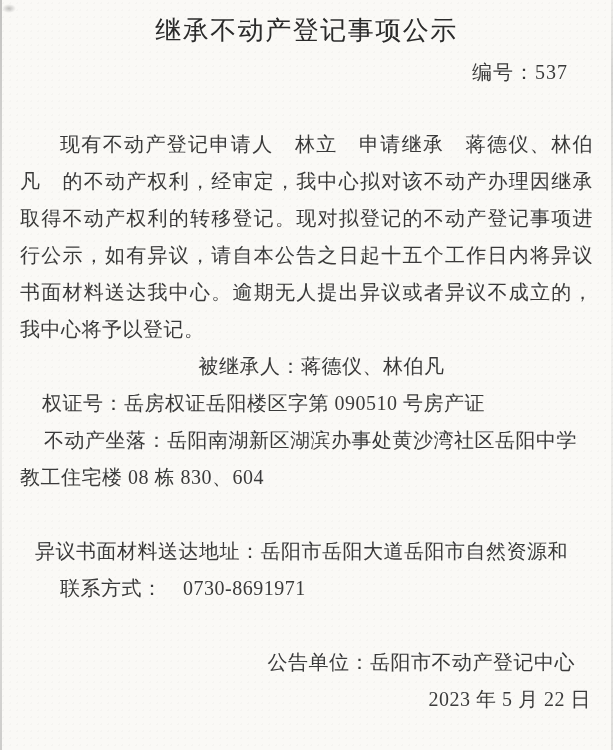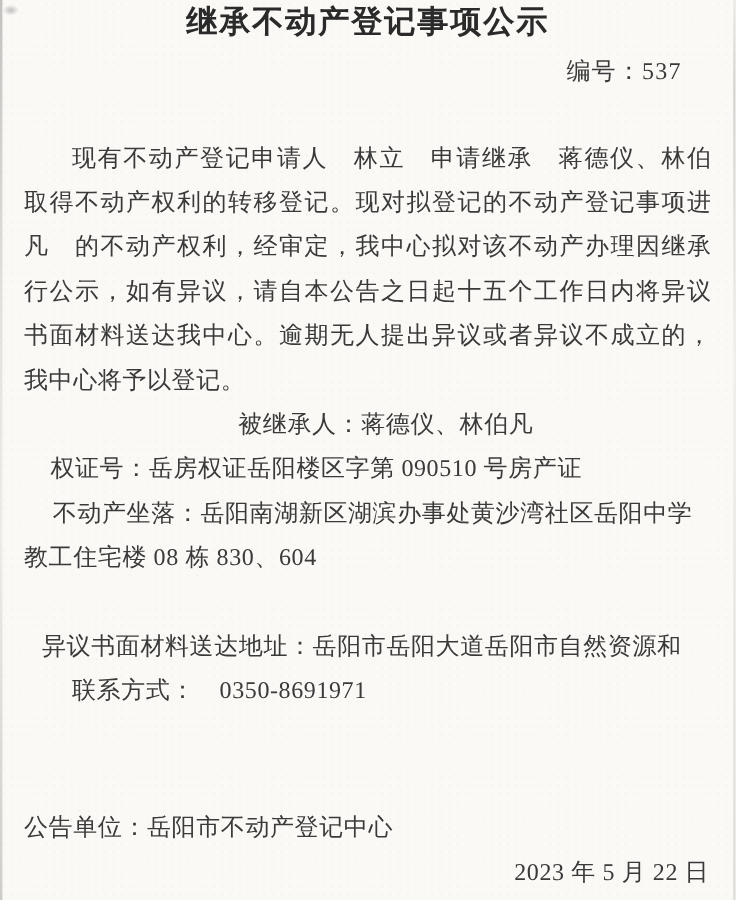--- a/index.html
+++ b/index.html
@@ -47,25 +47,25 @@
     background: radial-gradient(ellipse at center, rgba(60,60,60,0.30), rgba(60,60,60,0) 70%);
     pointer-events: none;
   }
 
   .doc {
     position: relative;
     padding: 0 20px;
   }
 
   .title {
-    margin-top: 0;
+    margin-top: 12px;
     line-height: 36px;
     text-align: center;
     font-family: "Liberation Sans", "DejaVu Sans", sans-serif;
-    font-weight: 700;
+    font-weight: 400;
     font-size: 26px;
     letter-spacing: 1.5px;
     color: #2a2a2a;
   }
 
   .doc-number {
     margin-top: 6px;
     line-height: 37px;
     font-size: 20px;
     text-align: right;
@@ -91,61 +91,61 @@
   .indent-2em { text-indent: 40px; }
   .ind-30 { padding-left: 30px; text-align: center; }
   .ind-22 { padding-left: 22px; }
   .ind-24 { padding-left: 24px; }
   .ind-15 { padding-left: 15px; }
   .ind-40 { padding-left: 40px; }
 
   .spacer { height: 37px; }
 
   .issuer {
+    text-align: right;
     padding-right: 18px;
-    margin-top: 40px;
   }
   .date {
     text-align: right;
     padding-right: 2px;
   }
 </style>
 </head>
 <body>
 
 <div class="page">
   <div class="speck"></div>
 
   <div class="doc">
 
     <div class="title">继承不动产登记事项公示</div>
 
     <div class="doc-number">编号：537</div>
 
     <div class="para">
       <div class="line stretch indent-2em">现有不动产登记申请人　林立　申请继承　蒋德仪、林伯</div>
+      <div class="line stretch">凡　的不动产权利，经审定，我中心拟对该不动产办理因继承</div>
       <div class="line stretch">取得不动产权利的转移登记。现对拟登记的不动产登记事项进</div>
-      <div class="line stretch">凡　的不动产权利，经审定，我中心拟对该不动产办理因继承</div>
       <div class="line stretch">行公示，如有异议，请自本公告之日起十五个工作日内将异议</div>
       <div class="line stretch">书面材料送达我中心。逾期无人提出异议或者异议不成立的，</div>
       <div class="line">我中心将予以登记。</div>
     </div>
 
     <div>
       <div class="line ind-30">被继承人：蒋德仪、林伯凡</div>
       <div class="line ind-22">权证号：岳房权证岳阳楼区字第 090510 号房产证</div>
       <div class="line ind-24">不动产坐落：岳阳南湖新区湖滨办事处黄沙湾社区岳阳中学</div>
       <div class="line">教工住宅楼 08 栋 830、604</div>
     </div>
 
     <div class="spacer"></div>
 
     <div>
       <div class="line ind-15">异议书面材料送达地址：岳阳市岳阳大道岳阳市自然资源和</div>
-      <div class="line ind-40">联系方式：　0350-8691971</div>
+      <div class="line ind-40">联系方式：　0730-8691971</div>
     </div>
 
     <div class="spacer"></div>
 
     <div>
       <div class="line issuer">公告单位：岳阳市不动产登记中心</div>
       <div class="line date">2023 年 5 月 22 日</div>
     </div>
 
   </div>

